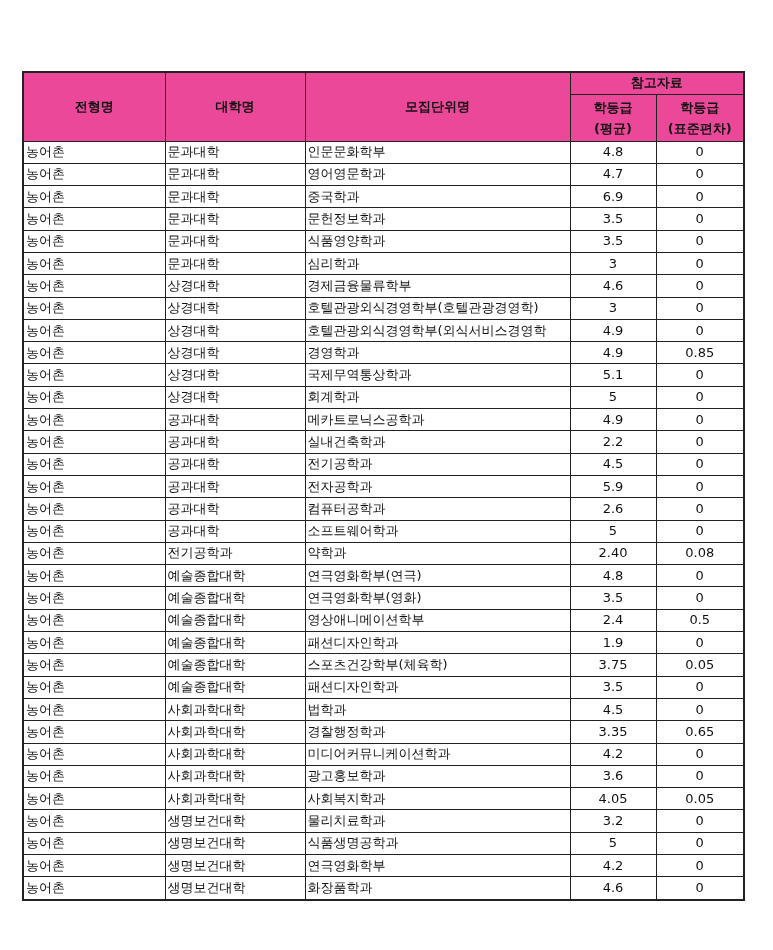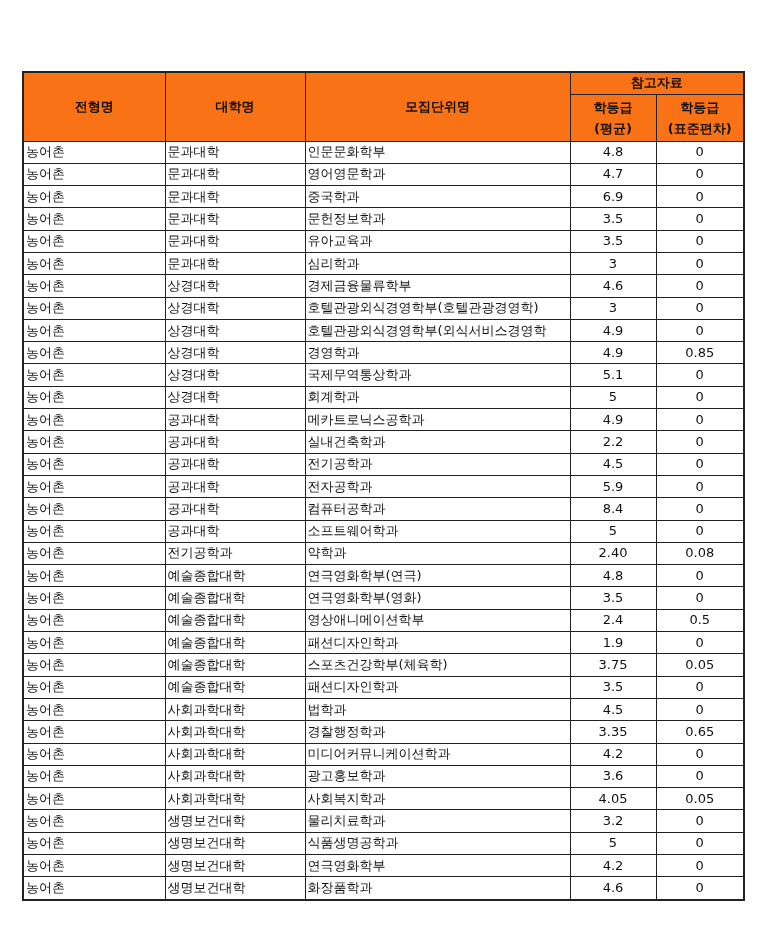--- a/index.html
+++ b/index.html
@@ -1,21 +1,21 @@
 <!DOCTYPE html>
 <html><head>
 <meta charset="utf-8">
 <style>
   html, body { margin: 0; padding: 0; background: #ffffff; }
   body { width: 773px; height: 950px; position: relative; overflow: hidden;
          font-family: "DejaVu Sans", "Liberation Sans", sans-serif; color: #111; }
   .tbl { position: absolute; left: 22px; top: 71px; border-collapse: collapse;
          table-layout: fixed; border: 2px solid #222; }
   .tbl th, .tbl td { border: 1px solid #222; padding: 0; overflow: hidden; white-space: nowrap; }
-  .tbl th { background: #f97316; font-weight: bold; font-size: 13px; text-align: center; margin-left: 43px; }
+  .tbl th { background: #ec4899; font-weight: bold; font-size: 13px; text-align: center; margin-left: 43px; }
   .tbl td { font-size: 13px; height: 21.3px; line-height: 20px; }
   .tbl td.l { text-align: left; padding-left: 2px; }
   .tbl td.c { text-align: center; }
   .h1 { height: 22px; }
   .h2 { height: 47px; line-height: 21px; }
   col.c1 { width: 142px; } col.c2 { width: 140px; } col.c3 { width: 265px; }
   col.c4 { width: 86px; } col.c5 { width: 88px; }
 </style>
 </head>
 <body>
@@ -71,21 +71,21 @@
       <tr>
         <td class="l">농어촌</td>
         <td class="l">문과대학</td>
         <td class="l">문헌정보학과</td>
         <td class="c">3.5</td>
         <td class="c">0</td>
       </tr>
       <tr>
         <td class="l">농어촌</td>
         <td class="l">문과대학</td>
-        <td class="l">유아교육과</td>
+        <td class="l">식품영양학과</td>
         <td class="c">3.5</td>
         <td class="c">0</td>
       </tr>
       <tr>
         <td class="l">농어촌</td>
         <td class="l">문과대학</td>
         <td class="l">심리학과</td>
         <td class="c">3</td>
         <td class="c">0</td>
       </tr>
@@ -156,21 +156,21 @@
         <td class="l">농어촌</td>
         <td class="l">공과대학</td>
         <td class="l">전자공학과</td>
         <td class="c">5.9</td>
         <td class="c">0</td>
       </tr>
       <tr>
         <td class="l">농어촌</td>
         <td class="l">공과대학</td>
         <td class="l">컴퓨터공학과</td>
-        <td class="c">8.4</td>
+        <td class="c">2.6</td>
         <td class="c">0</td>
       </tr>
       <tr>
         <td class="l">농어촌</td>
         <td class="l">공과대학</td>
         <td class="l">소프트웨어학과</td>
         <td class="c">5</td>
         <td class="c">0</td>
       </tr>
       <tr>

